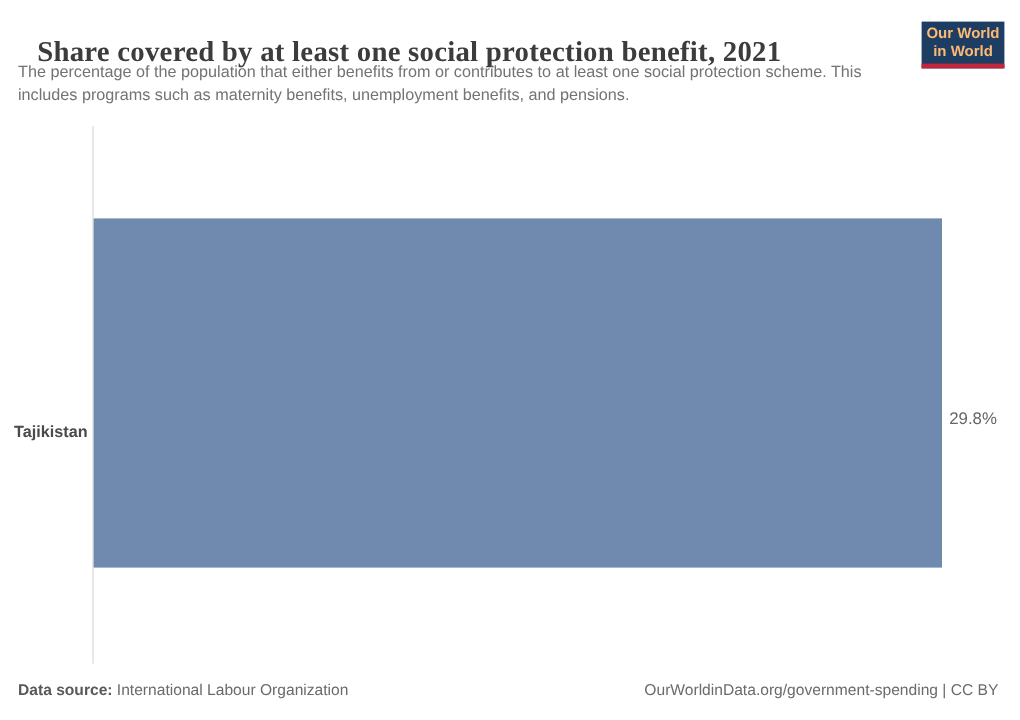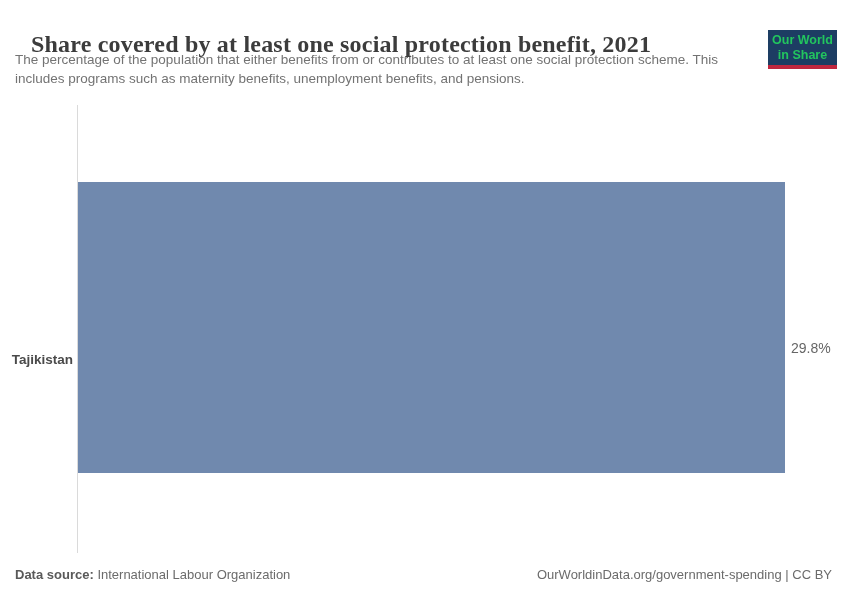--- a/index.html
+++ b/index.html
@@ -18,26 +18,26 @@
     margin: 16px;
     font-family: "Liberation Serif", serif;
     font-weight: 700;
     font-size: 24px;
     line-height: 30px;
     letter-spacing: 0.2px;
     color: #3c3c3c;
   }
   .logo {
     position: absolute;
-    top: 30px;
+    top: 18px;
     right: 13px;
     width: 69px;
     padding: 3px 0 2px 0;
     text-align: center;
-    color: #22c55e;
+    color: #fdba74;
     font-size: 12.5px;
     font-weight: 700;
     line-height: 15px;
     border-bottom: 4px solid;
   }
   .subtitle {
     position: absolute;
     left: 15px;
     top: 51px;
     width: 706px;
@@ -101,21 +101,21 @@
 </style>
 </head>
 <body>
 
 <div class="page">
 
   <h1 class="title">Share covered by at least one social protection benefit, 2021</h1>
 
   <div class="logo" style="background: rgb(29, 61, 99); border-bottom-color: rgb(192, 39, 63);">
     <span>Our World</span><br>
-    <span>in Share</span>
+    <span>in World</span>
   </div>
 
   <p class="subtitle">The percentage of the population that either benefits from or contributes to at least one social protection scheme. This includes programs such as maternity benefits, unemployment benefits, and pensions.</p>
 
   <div class="axis-line" style="background: rgb(218, 218, 218);"></div>
 
   <div class="entity-label">Tajikistan</div>
 
   <div class="plot">
     <div class="bar" style="width: 100%; background: rgb(112, 137, 174);"></div>

